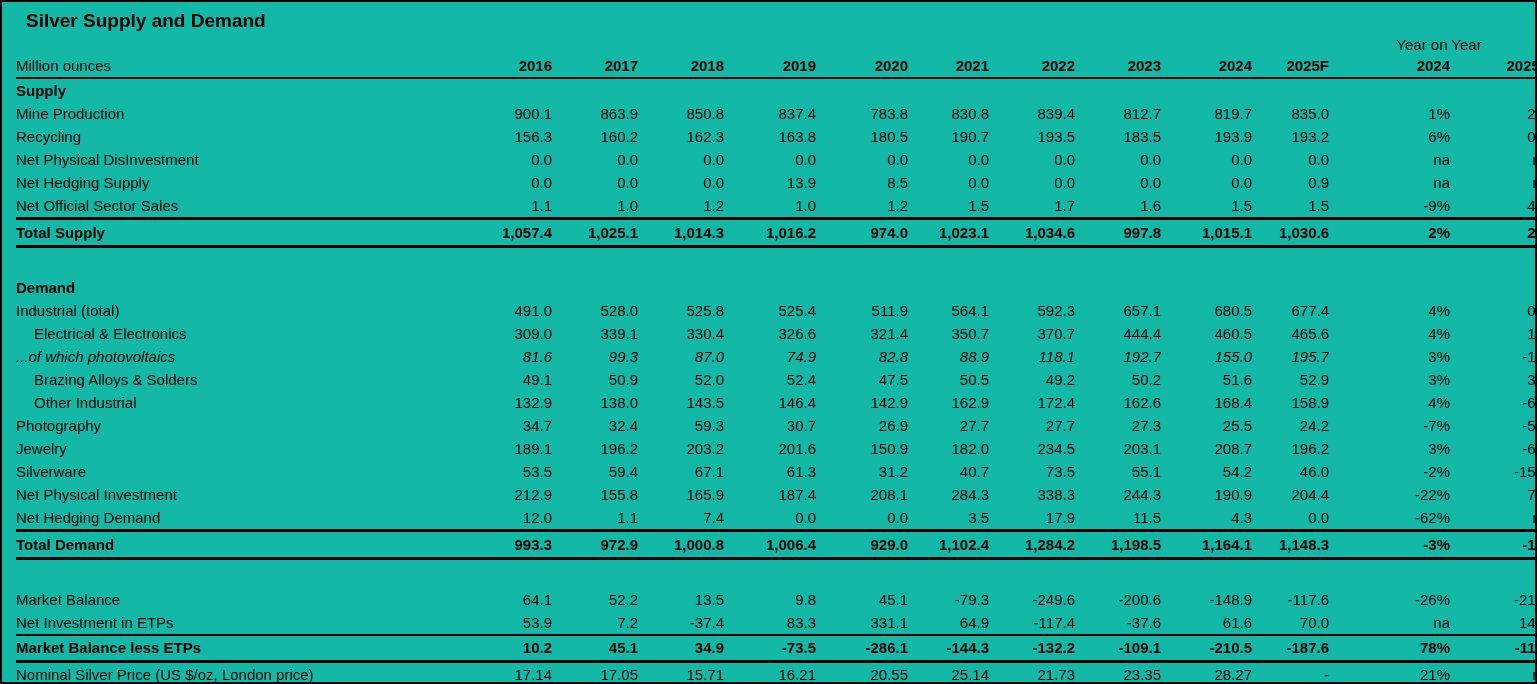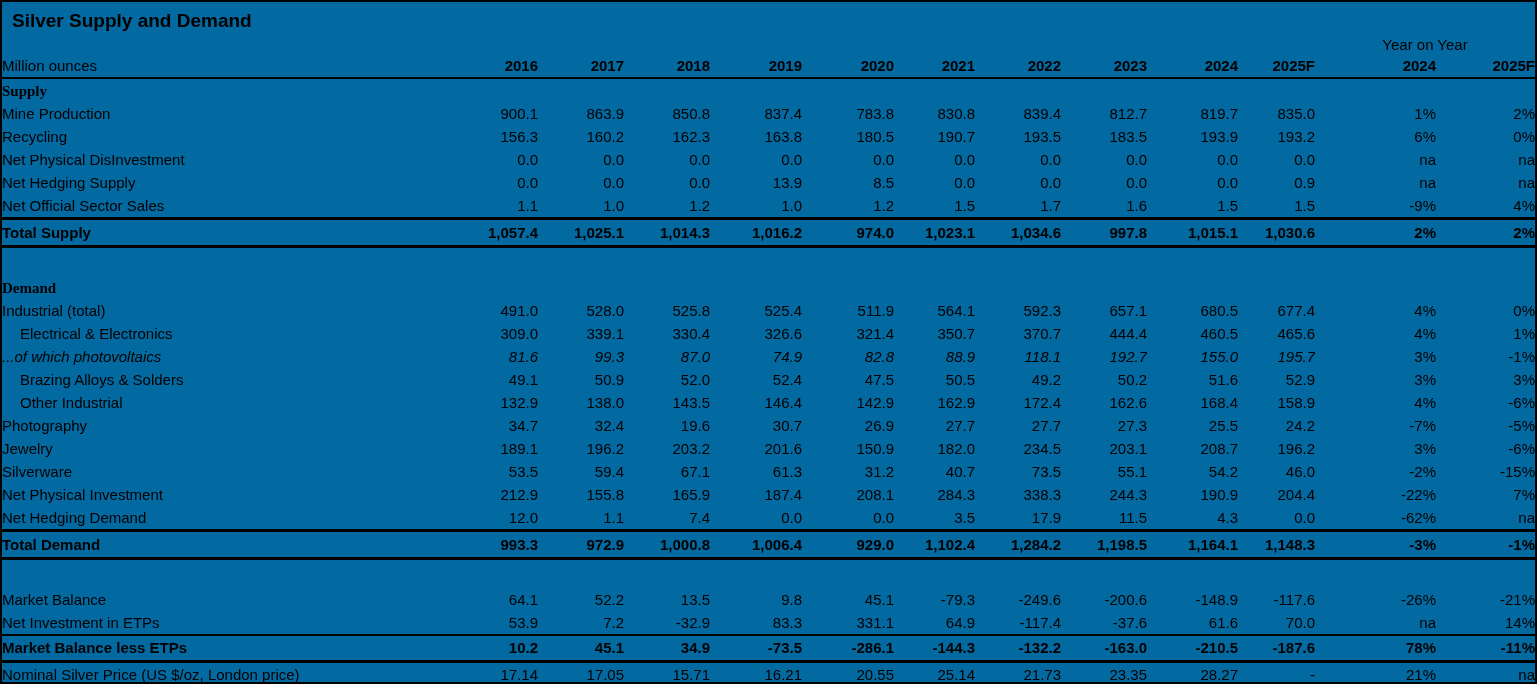--- a/index.html
+++ b/index.html
@@ -1,37 +1,38 @@
 <!DOCTYPE html>
 <html><head>
 <meta charset="utf-8">
 <style>
   html, body { margin: 0; padding: 0; background: #ffffff; }
   .sheet {
     width: 1537px; height: 684px; box-sizing: border-box;
-    border: 2px solid #000; background: #0369a1; overflow: hidden;
+    border: 2px solid #000; background: #14b8a6; overflow: hidden;
     font-family: "Liberation Sans", "DejaVu Sans", sans-serif;
     color: #000;
+    padding-left: 14px;
   }
   .title {
     font-size: 19px; font-weight: bold; padding: 7px 0 0 10px; line-height: 23px;
   }
   table.sd {
     border-collapse: collapse; table-layout: fixed; width: 1533px;
     font-size: 15px; margin-top: 2px;
   }
   table.sd td { padding: 0; line-height: 22px; height: 23px; white-space: nowrap; overflow: hidden; }
   td.lbl { text-align: left; padding-left: 8px; }
   td.num { text-align: right; }
   td.last { padding-right: 9px; }
   tr.hdr-yoy td { line-height: 19px; height: 20px; }
   tr.hdr-yoy .yoy-span { text-align: center; }
   tr.hdr-years { border-bottom: 2px solid #000; }
   tr.hdr-years td.num { font-weight: bold; }
-  tr.r-section .lbl { font-weight: bold; font-family: Liberation Serif, serif; }
+  tr.r-section .lbl { font-weight: bold; }
   tr.r-total td { font-weight: bold; }
   tr.r-total { border-top: 3px solid #000; border-bottom: 3px solid #000; margin-left: 39px; }
   tr.r-total td { height: 25px; }
   tr.r-indent .lbl { padding-left: 18px; }
   tr.r-italic .lbl, tr.r-italic td.val { font-style: italic; }
   tr.r-bold-label .lbl { font-weight: normal; }
   tr.r-underline { border-bottom: 2px solid #000; margin-left: 28px; }
   tr.r-total-underline td { font-weight: bold; height: 24px; }
   tr.r-total-underline { border-bottom: 3px solid #000; }
   tr.r-spacer td { height: 28px; }
@@ -275,21 +276,21 @@
           <td class="num val">162.6</td>
           <td class="num val">168.4</td>
           <td class="num val">158.9</td>
           <td class="num yoy">4%</td>
           <td class="num yoy last">-6%</td>
         </tr>
         <tr class="r-data">
           <td class="lbl">Photography</td>
           <td class="num val">34.7</td>
           <td class="num val">32.4</td>
-          <td class="num val">19.6</td>
+          <td class="num val">59.3</td>
           <td class="num val">30.7</td>
           <td class="num val">26.9</td>
           <td class="num val">27.7</td>
           <td class="num val">27.7</td>
           <td class="num val">27.3</td>
           <td class="num val">25.5</td>
           <td class="num val">24.2</td>
           <td class="num yoy">-7%</td>
           <td class="num yoy last">-5%</td>
         </tr>
@@ -383,41 +384,41 @@
           <td class="num val">-200.6</td>
           <td class="num val">-148.9</td>
           <td class="num val">-117.6</td>
           <td class="num yoy">-26%</td>
           <td class="num yoy last">-21%</td>
         </tr>
         <tr class="r-underline">
           <td class="lbl">Net Investment in ETPs</td>
           <td class="num val">53.9</td>
           <td class="num val">7.2</td>
-          <td class="num val">-32.9</td>
+          <td class="num val">-37.4</td>
           <td class="num val">83.3</td>
           <td class="num val">331.1</td>
           <td class="num val">64.9</td>
           <td class="num val">-117.4</td>
           <td class="num val">-37.6</td>
           <td class="num val">61.6</td>
           <td class="num val">70.0</td>
           <td class="num yoy">na</td>
           <td class="num yoy last">14%</td>
         </tr>
         <tr class="r-total-underline">
           <td class="lbl">Market Balance less ETPs</td>
           <td class="num val">10.2</td>
           <td class="num val">45.1</td>
           <td class="num val">34.9</td>
           <td class="num val">-73.5</td>
           <td class="num val">-286.1</td>
           <td class="num val">-144.3</td>
           <td class="num val">-132.2</td>
-          <td class="num val">-163.0</td>
+          <td class="num val">-109.1</td>
           <td class="num val">-210.5</td>
           <td class="num val">-187.6</td>
           <td class="num yoy">78%</td>
           <td class="num yoy last">-11%</td>
         </tr>
         <tr class="r-underline">
           <td class="lbl">Nominal Silver Price (US $/oz, London price)</td>
           <td class="num val">17.14</td>
           <td class="num val">17.05</td>
           <td class="num val">15.71</td>

